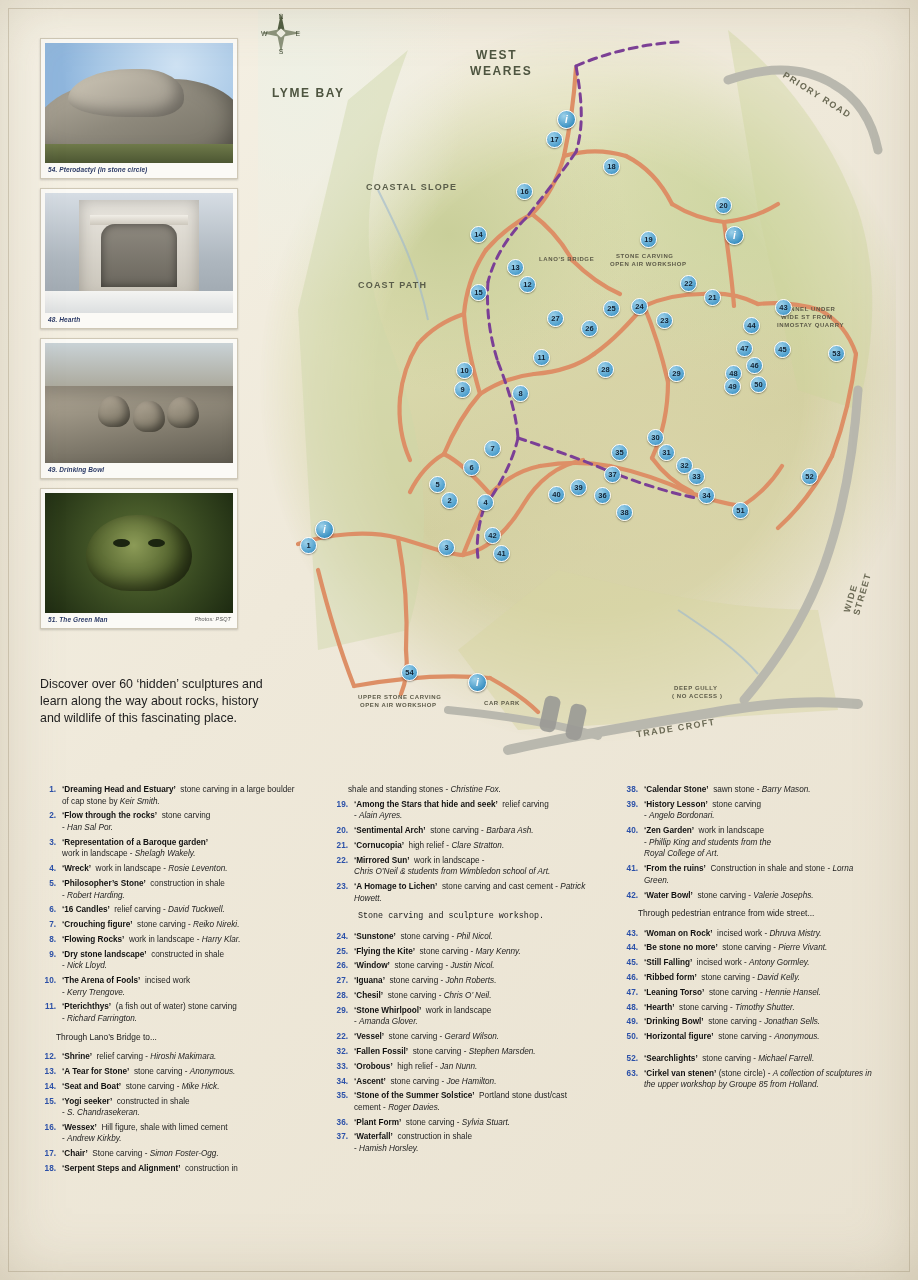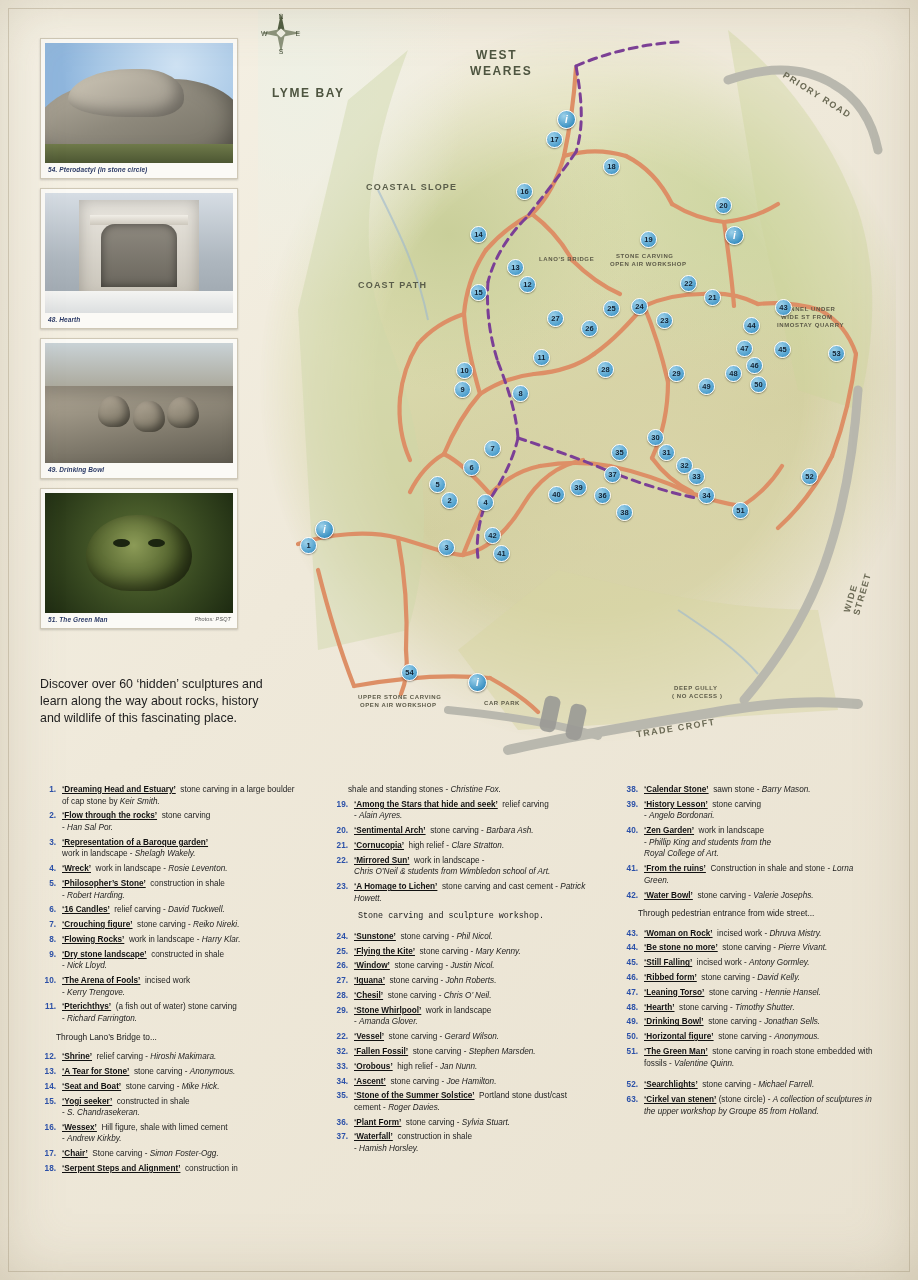--- a/index.html
+++ b/index.html
@@ -179,21 +179,21 @@
     position:absolute;left:36px;top:784px;width:846px;height:450px;
   }
   .col{position:absolute;top:0;width:262px;font-size:8.2px;line-height:11.6px;}
   .c1{left:0;} .c2{left:292px;} .c3{left:582px;}
   .item{display:flex;margin-bottom:3.2px;}
   .num{
     width:20px;flex:0 0 20px;color:#2b50a8;font-weight:bold;font-size:8.2px;
     text-align:right;padding-right:6px;
   }
   .txt{flex:1;color:#1e1e1e;}
-  .txt b{color:#111;text-decoration:underline;}
+  .txt b{color:#111;}
   .txt i{font-style:italic;}
   .cont{padding-left:20px;color:#1e1e1e;margin-bottom:3.2px;}
   .sub{
     padding-left:20px;margin:7px 0 8px 0;font-size:8.4px;color:#1b1b1b;
   }
   .sub.ind{padding-left:30px;font-family:Liberation Mono, monospace;}
 </style>
 </head>
 <body>
 
@@ -415,21 +415,21 @@
     <div class="pin" style="left:312px;top:469px">39</div>
     <div class="pin" style="left:290px;top:476px">40</div>
     <div class="pin" style="left:235px;top:535px">41</div>
     <div class="pin" style="left:226px;top:517px">42</div>
     <div class="pin" style="left:517px;top:289px">43</div>
     <div class="pin" style="left:485px;top:307px">44</div>
     <div class="pin" style="left:516px;top:331px">45</div>
     <div class="pin" style="left:488px;top:347px">46</div>
     <div class="pin" style="left:478px;top:330px">47</div>
     <div class="pin" style="left:467px;top:355px">48</div>
-    <div class="pin" style="left:440px;top:368px">49</div>
+    <div class="pin" style="left:466px;top:368px">49</div>
     <div class="pin" style="left:492px;top:366px">50</div>
     <div class="pin" style="left:474px;top:492px">51</div>
     <div class="pin" style="left:543px;top:458px">52</div>
     <div class="pin" style="left:570px;top:335px">53</div>
     <div class="pin" style="left:143px;top:654px">54</div>
 
   </div>
 
   <div class="cols">
     <div class="col c1">
@@ -641,24 +641,20 @@
             <div class="txt"><b>‘Hearth’</b>&nbsp; stone carving - <i>Timothy Shutter.</i></div>
           </div>
           <div class="item">
             <div class="num">49.</div>
             <div class="txt"><b>‘Drinking Bowl’</b>&nbsp; stone carving - <i>Jonathan Sells.</i></div>
           </div>
           <div class="item">
             <div class="num">50.</div>
             <div class="txt"><b>‘Horizontal figure’</b>&nbsp; stone carving - <i>Anonymous.</i></div>
           </div>
-          <div class="item">
-            <div class="num">51.</div>
-            <div class="txt"><b>‘The Green Man’</b>&nbsp; stone carving in roach stone embedded with fossils - <i>Valentine Quinn.</i></div>
-          </div>
         </div>
       <div style="height:7px"></div>
       <div id="c3c">
           <div class="item">
             <div class="num">52.</div>
             <div class="txt"><b>‘Searchlights’</b>&nbsp; stone carving - <i>Michael Farrell.</i></div>
           </div>
           <div class="item">
             <div class="num">63.</div>
             <div class="txt"><b>‘Cirkel van stenen’</b> (stone circle) - <i>A collection of sculptures in the upper workshop by Groupe 85 from Holland.</i></div>

